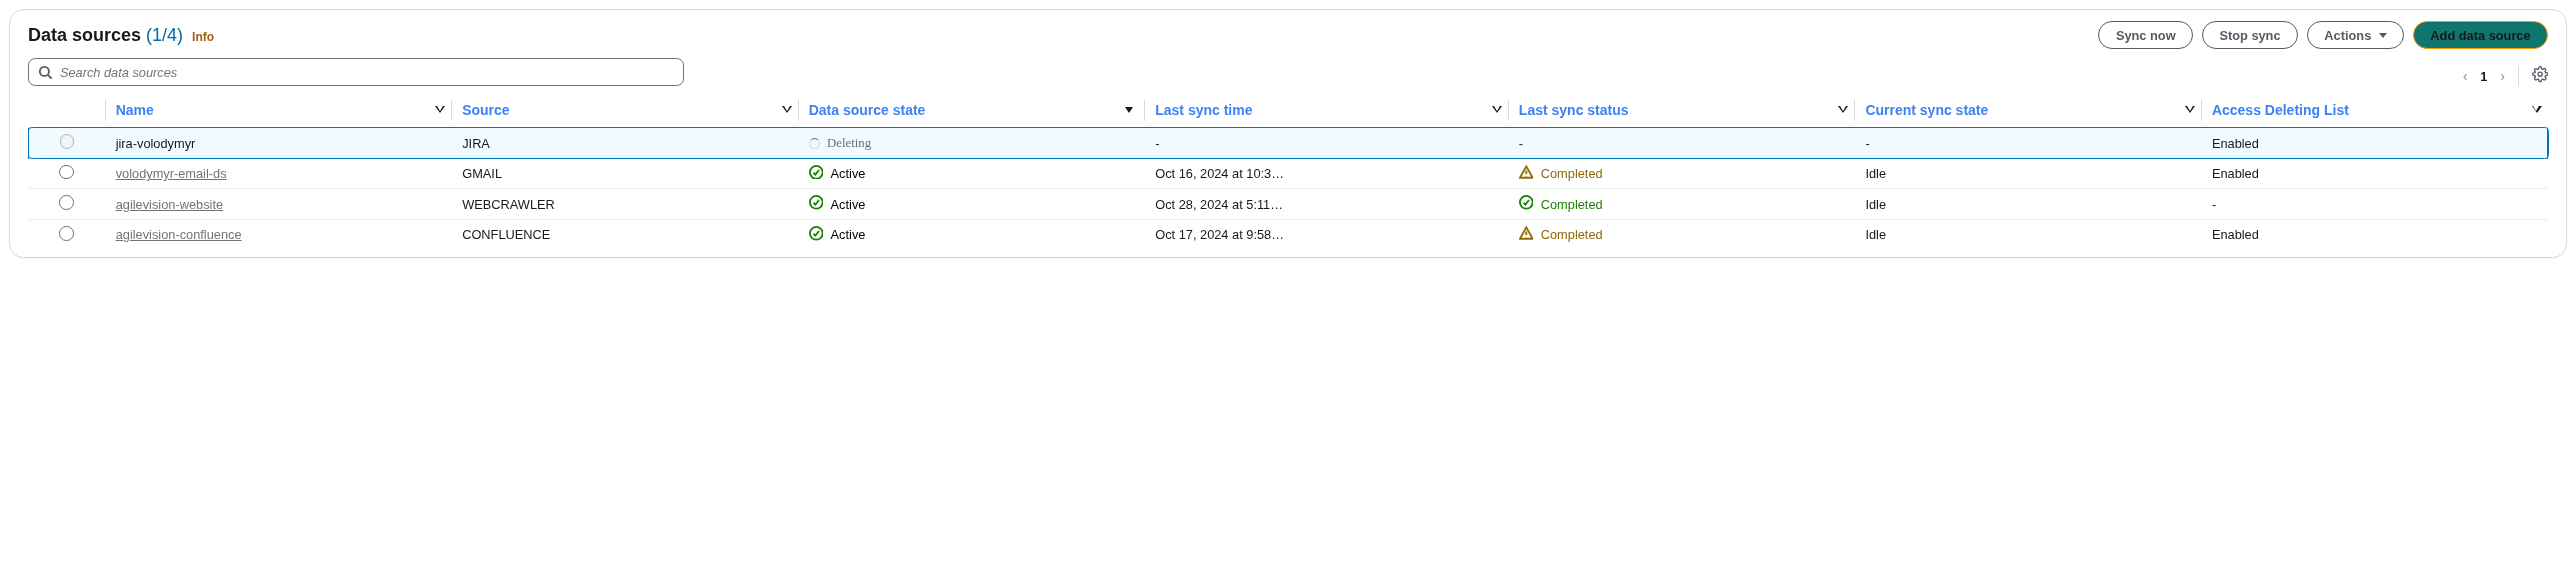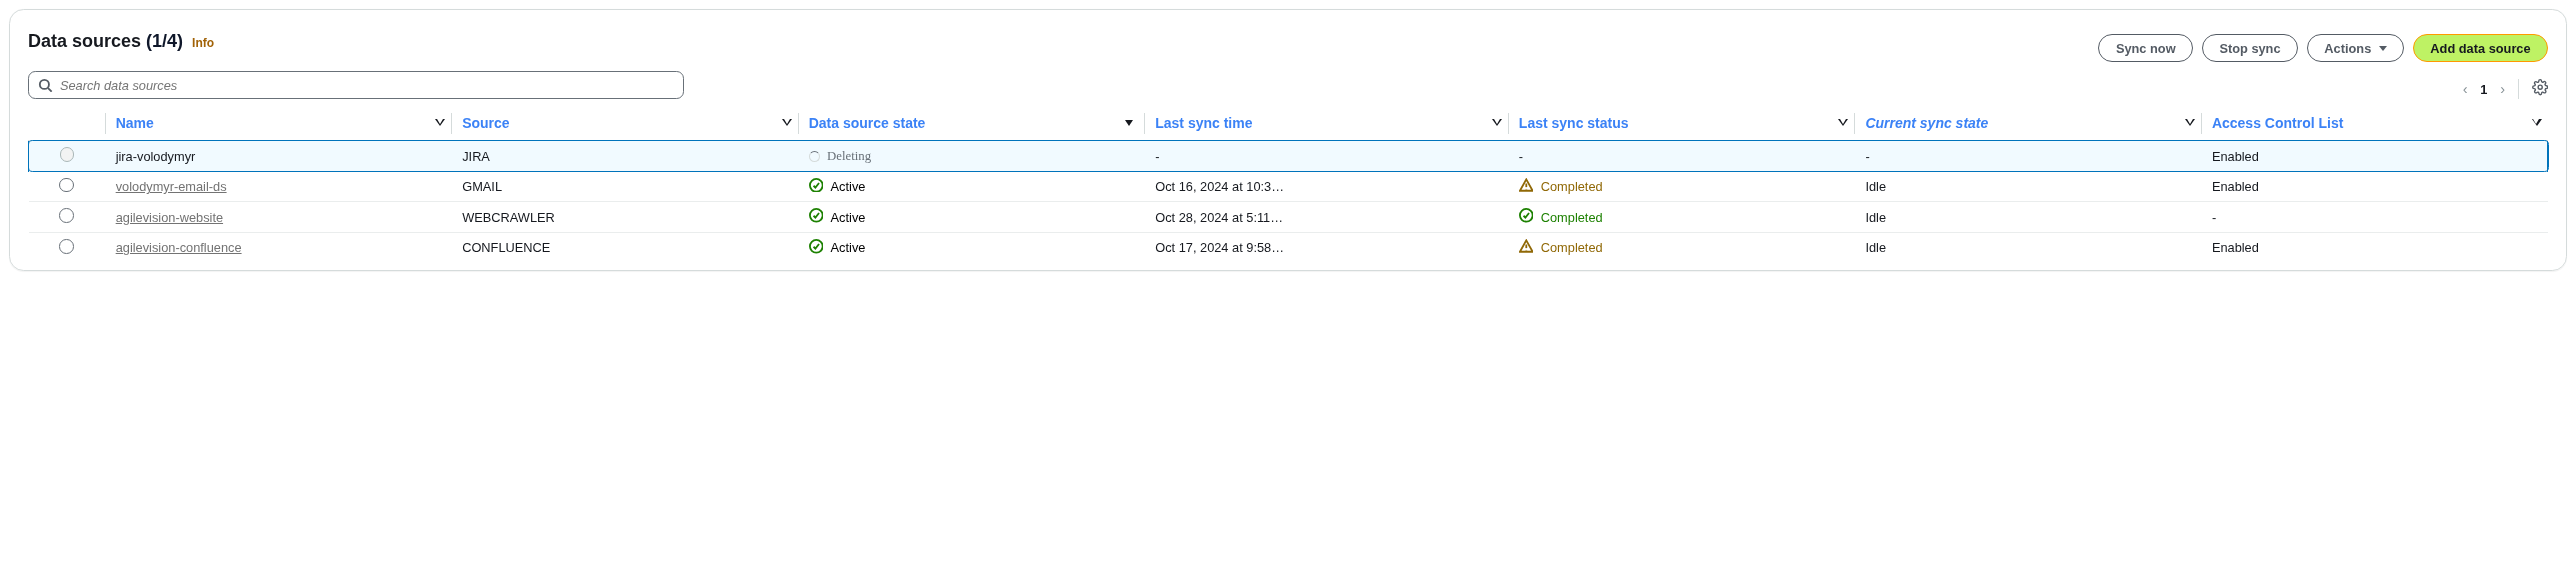--- a/index.html
+++ b/index.html
@@ -17,38 +17,38 @@
     box-shadow: 0 0.9px 0.9px rgba(0,0,0,0.05);
   }
   .header-row {
     display: flex;
     align-items: center;
     justify-content: space-between;
     margin-bottom: 9px;
   }
   .title-group { display: flex; align-items: baseline; gap: 9px; }
   .title { font-size: 18px; font-weight: 700; }
-  .title .count { color: #0f172a; font-weight: 700; }
+  .title .count { color: #0369a1; font-weight: 400; }
   .info-link { color: #a16207; font-size: 12px; cursor: pointer; font-weight: 700; }
-  .btn-row { display: flex; gap: 9px; align-items: center; margin-top: 13px; }
+  .btn-row { display: flex; gap: 9px; align-items: center; }
   .btn {
     border: 0.9px solid #545b64;
     background: #fff;
     color: #545b64;
     border-radius: 18px;
     padding: 5.5px 16.4px;
     font-size: 12.8px;
     font-weight: 700;
     cursor: pointer;
     display: inline-flex;
     align-items: center;
     gap: 7.3px;
   }
   .btn.primary {
-    background: #bef264;
+    background: #0f766e;
     border-color: #ff9900;
     color: #16191f;
   }
   .caret-down {
     width: 0; height: 0;
     border-left: 4.6px solid transparent;
     border-right: 4.6px solid transparent;
     border-top: 5.5px solid #545b64;
   }
   .search-row { display: flex; justify-content: space-between; align-items: flex-end; margin-bottom: 7.3px; }
@@ -156,21 +156,21 @@
     border-top-color: #687078;
     border-radius: 50%;
     display: inline-block;
   }
   th.col-sel, td.col-sel { width: 40px; text-align: center; }
   th.col-name { width: 182px; }
   th.col-source { width: 182px; }
   th.col-state { width: 182px; text-align: right; }
   th.col-time { width: 191px; }
   th.col-status { width: 182px; }
-  th.col-sync { width: 182px; font-style: italic; }
+  th.col-sync { width: 182px; }
   th.col-acl { width: 182px; }
 </style>
 </head>
 <body>
 
 <div class="panel">
 
   <div class="header-row">
     <div class="title-group">
       <div class="title">
@@ -253,21 +253,21 @@
             </div>
           </th>
         <th class="col-sync">
             <div class="th-inner">
               <span>Current sync state</span>
               <span class="sort-caret hollow"></span>
             </div>
           </th>
         <th class="col-acl">
             <div class="th-inner">
-              <span>Access Control List</span>
+              <span>Access Deleting List</span>
               <span class="sort-caret hollow"></span>
             </div>
           </th>
       </tr>
     </thead>
     <tbody id="tbody">
         <tr class="selected">
           <td class="col-sel"><span class="radio disabled"></span></td>
           <td>jira-volodymyr</td>
           <td>JIRA</td>

